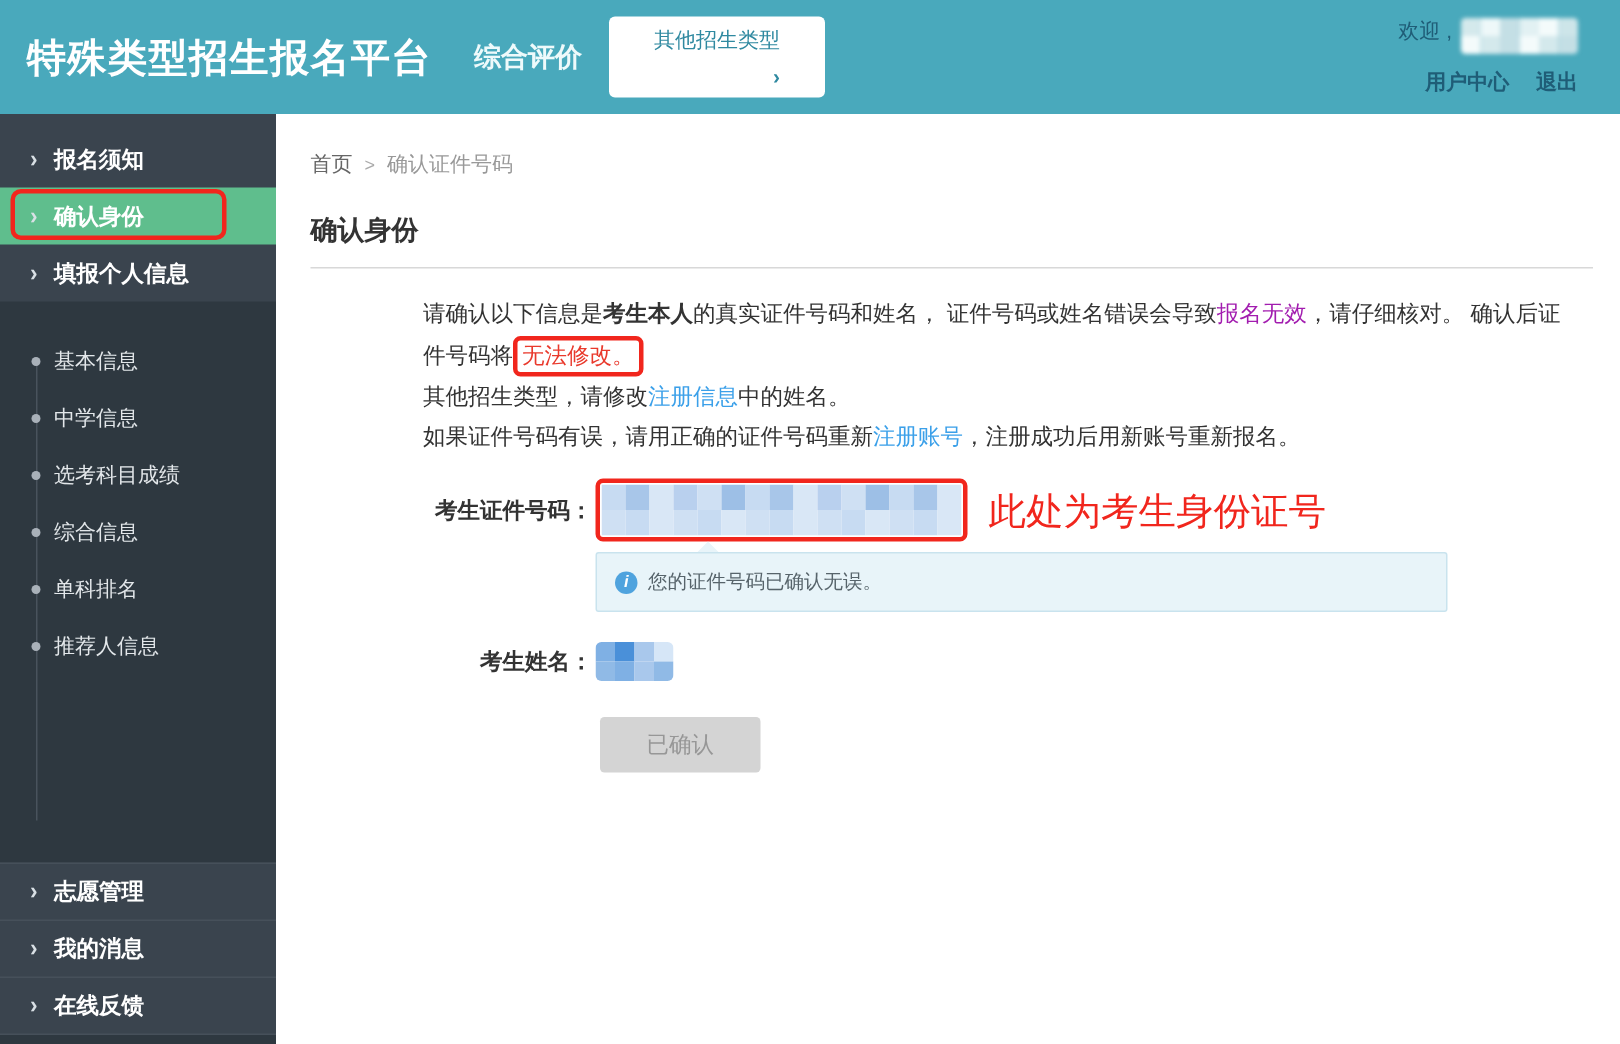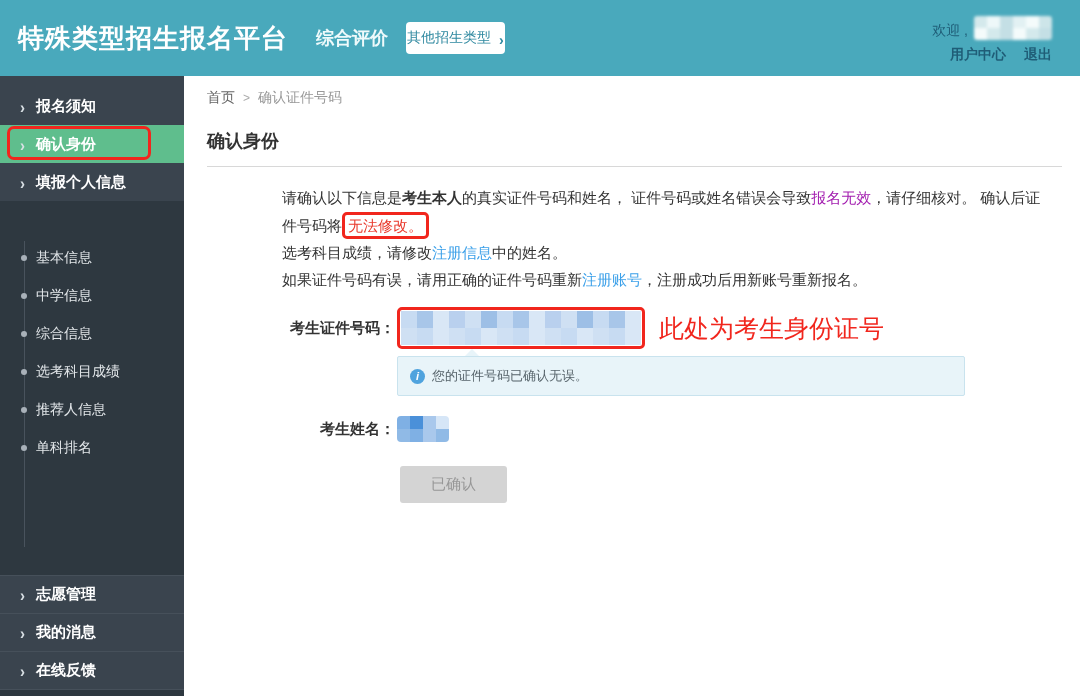--- a/index.html
+++ b/index.html
@@ -4,52 +4,52 @@
 <style>
   * { margin:0; padding:0; box-sizing:border-box; }
   html,body { width:1080px; height:696px; overflow:hidden; background:#fff;
     font-family:"Liberation Sans","DejaVu Sans",sans-serif; }
 
   
   .header { height:76px; background:#49a9bc; display:flex; align-items:center; position:relative; }
   .brand { color:#fff; font-size:26px; font-weight:bold; margin-left:18px; letter-spacing:1px; }
   .subtitle { color:#eefafb; font-size:18px; font-weight:bold; margin-left:28px; }
   .pill-btn { margin-left:18px; background:#fff; color:#2f89a0; font-size:14px;
-    border:none; border-radius:4px; padding:7px 1px; cursor:pointer; display:flex; align-items:flex-end; gap:8px; }
+    border:none; border-radius:4px; padding:7px 30px; cursor:pointer; display:flex; align-items:flex-end; gap:8px;flex-direction:column; }
   .pill-btn .chev { font-size:14px; font-weight:bold; line-height:1; }
   .header-right { position:absolute; right:28px; top:12px; text-align:right; color:#1f5d77; font-size:14px; }
-  .welcome-line { display:flex; align-items:flex-end; justify-content:flex-end; gap:6px; height:28px; }
+  .welcome-line { display:flex; align-items:flex-start; justify-content:flex-end; gap:6px; height:28px; }
   .welcome-blur { width:78px; height:24px; border-radius:3px; filter:blur(1.5px); overflow:hidden; }
   .user-links { margin-top:6px; font-weight:bold; }
   .user-links span { cursor:pointer; }
   .user-links span + span { margin-left:14px; }
 
   
   .shell { display:flex; height:620px; }
 
   
   .sidebar { width:184px; background:#2e3840; display:flex; flex-direction:column; flex-shrink:0; }
   .side-top { background:#3a444e; padding-top:11px; }
   .side-item { height:38px; display:flex; align-items:center; padding-left:20px;
     color:#fff; font-size:15px; font-weight:bold; cursor:pointer; position:relative; }
   .side-item .chev { color:#d9e0e5; font-size:15px; margin-right:11px; font-weight:bold; transform:scaleY(1.1); }
   .side-item.active { background:#5fbe8d; }
   .anno-side { position:absolute; left:7px; top:1px; width:144px; height:34px;
     border:3px solid #f1261d; border-radius:7px; pointer-events:none; }
-  .side-sub { height:374px; padding-top:38px; position:relative;text-align:center; }
+  .side-sub { height:374px; padding-top:21px; position:relative;text-align:center; }
   .side-sub::before { content:""; position:absolute; left:24px; top:40px; height:306px; width:1px; background:#49535d; }
   .sub-item { height:38px; display:flex; align-items:center; padding-left:36px; position:relative;
     color:#e3e7ea; font-size:14px; cursor:pointer; }
   .sub-item::before { content:""; position:absolute; left:21px; width:6px; height:6px; border-radius:50%; background:#a9b1b9; }
   .side-bottom { background:#3a444e; border-top:1px solid #46505a; }
   .side-bottom .side-item { border-bottom:1px solid #46505a; }
   .side-fill { flex:1; background:#2e3840; }
 
   
-  .main { flex:1; padding:13px 18px 0 23px; background:#fff; }
+  .main { flex:1; padding:25px 18px 0 23px; background:#fff; }
   .breadcrumb { font-size:14px; color:#999; display:flex; align-items:center; gap:8px; }
   .breadcrumb .bc-home { color:#666; cursor:pointer; }
   .breadcrumb .bc-sep { font-size:12px; color:#aaa; }
   .page-title { font-size:18px; font-weight:bold; color:#333; margin-top:22px;
     padding-bottom:13px; border-bottom:1px solid #d8d8d8; }
   .content { padding-left:75px; padding-top:17px; color:#333; font-size:15px; }
   .content p { line-height:27px; }
   .bold { font-weight:bold;font-family:Liberation Serif, serif; }
   .red-text { color:#a21caf; }
   .anno-inline { color:#e9392c; border:3px solid #f1261d; border-radius:5px; padding:0 3px; display:inline-block; line-height:21px; }
@@ -130,30 +130,30 @@
       </div>
     </div>
     <div class="side-sub">
       <div class="sub-item">
           <span>基本信息</span>
         </div>
       <div class="sub-item">
           <span>中学信息</span>
         </div>
       <div class="sub-item">
+          <span>选考科目成绩</span>
+        </div>
+      <div class="sub-item">
           <span>综合信息</span>
         </div>
       <div class="sub-item">
-          <span>选考科目成绩</span>
+          <span>单科排名</span>
         </div>
       <div class="sub-item">
           <span>推荐人信息</span>
-        </div>
-      <div class="sub-item">
-          <span>单科排名</span>
         </div>
     </div>
     <div class="side-bottom">
       <div class="side-item">
         <span class="chev">›</span>
         <span>志愿管理</span>
       </div>
       <div class="side-item">
         <span class="chev">›</span>
         <span>我的消息</span>
@@ -171,21 +171,21 @@
       <span class="bc-home">首页</span>
       <span class="bc-sep">&gt;</span>
       <span>确认证件号码</span>
     </div>
 
     <div class="page-title">确认身份</div>
 
     <div class="content">
       <p><span>请确认以下信息是</span><span class="bold">考生本人</span><span>的真实证件号码和姓名， 证件号码或姓名错误会导致</span><span class="red-text">报名无效</span><span>，请仔细核对。 确认后证</span></p>
       <p><span>件号码将</span><span class="anno-inline">无法修改。</span></p>
-      <p><span>选考科目成绩，请修改</span><a class="link">注册信息</a><span>中的姓名。</span></p>
+      <p><span>其他招生类型，请修改</span><a class="link">注册信息</a><span>中的姓名。</span></p>
       <p><span>如果证件号码有误，请用正确的证件号码重新</span><a class="link">注册账号</a><span>，注册成功后用新账号重新报名。</span></p>
 
       <div class="form-row">
         <div class="form-label">考生证件号码：</div>
         <div class="anno-field">
           <div class="mosaic" style="display: grid; grid-template-columns: repeat(15, 16px); grid-auto-rows: 17px;">
               <div style="background: rgb(199, 219, 242);"></div>
               <div style="background: rgb(168, 198, 233);"></div>
               <div style="background: rgb(217, 231, 246);"></div>
               <div style="background: rgb(185, 208, 238);"></div>

